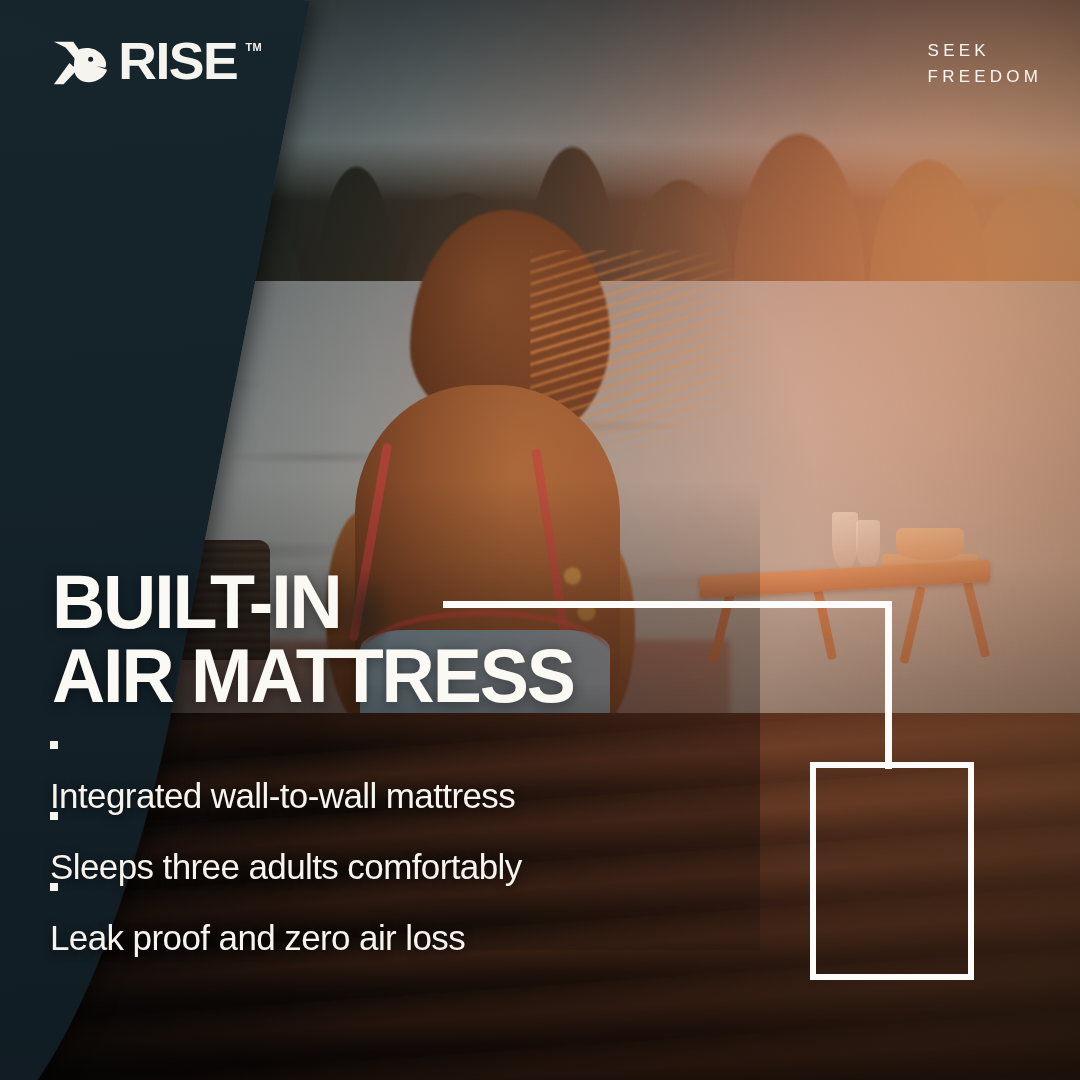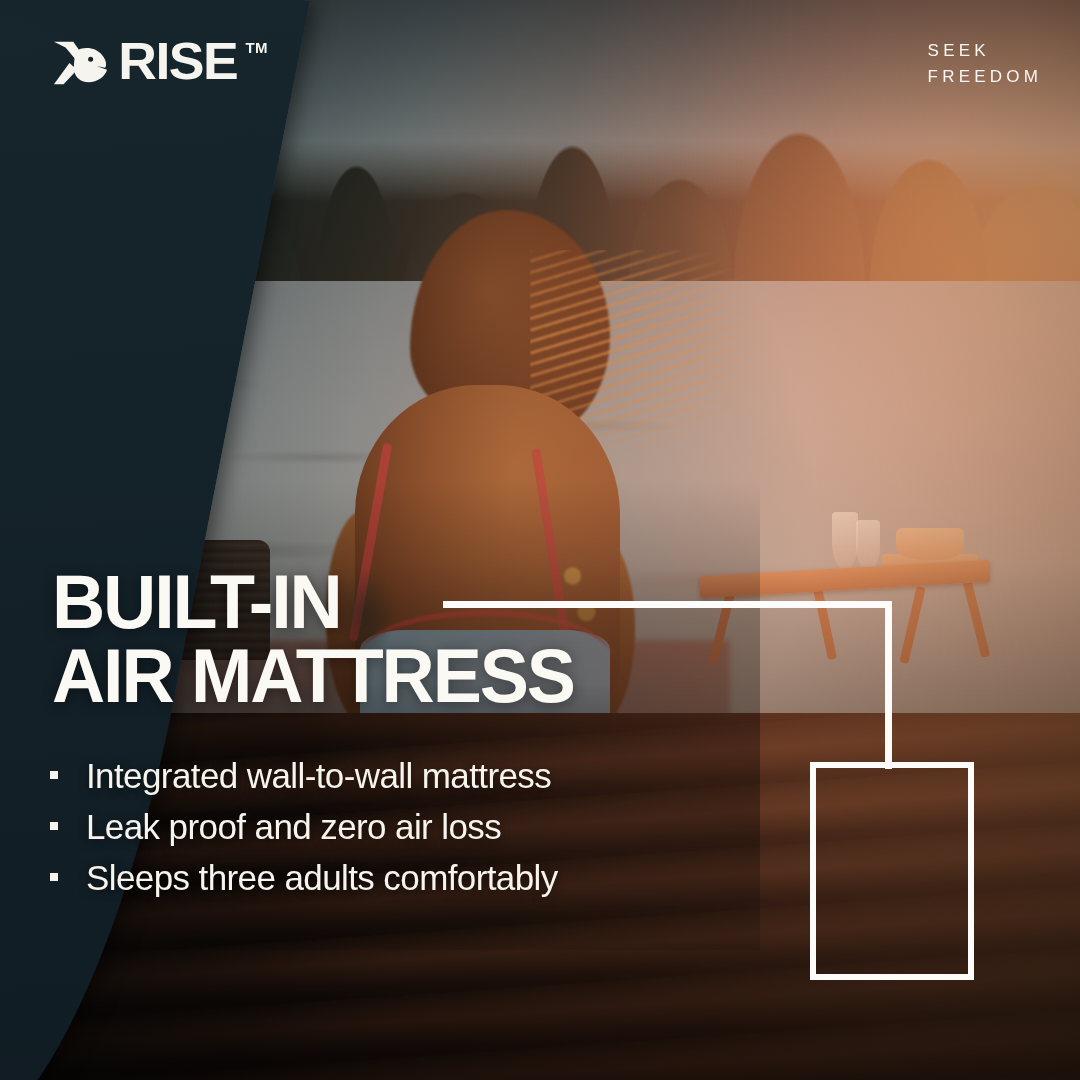--- a/index.html
+++ b/index.html
@@ -234,21 +234,21 @@
   .logo-wrap{
     position:absolute;left:52px;top:36px;display:flex;align-items:flex-start;gap:10px;
   }
   .logo-mark{width:58px;height:56px;display:block;}
   .logo-text{
     color:#f6f4ef;font-weight:900;font-size:52px;line-height:50px;
     letter-spacing:-1.5px;font-family:"Liberation Sans",sans-serif;
     transform:scaleX(1.03);
   }
   .logo-tm{
-    color:#f6f4ef;font-size:15px;font-weight:700;line-height:15px;
+    color:#f6f4ef;font-size:11px;font-weight:700;line-height:15px;
     margin-top:4px;letter-spacing:.5px;
   }
   .tagline{
     position:absolute;right:38px;top:38px;
     color:#fbf6ef;font-size:17px;font-weight:400;line-height:26px;
     letter-spacing:4.2px;
   }
 
   
   .callout{position:absolute;left:0;top:0;width:1080px;height:1080px;pointer-events:none;}
@@ -285,21 +285,21 @@
     list-style:none;margin:0;padding:0;
   }
   .bullets li{
     color:#f7f4ee;
     font-size:35px;
     line-height:51px;
     font-weight:400;
     letter-spacing:-.6px;
     white-space:nowrap;
     text-shadow:0 2px 10px rgba(0,0,0,.55);
-    display:flex;align-items:baseline;gap:28px;
+    display:flex;align-items:baseline;gap:12px;flex-direction:column;
   }
   .bullets li .bullet-dot{
     display:inline-block;width:8px;height:8px;background:#f7f4ee;
     flex:0 0 auto;position:relative;top:-9px;
   }
 </style>
 </head>
 <body>
 
 <div id="ad">
@@ -384,21 +384,21 @@
     <span>AIR MATTRESS</span>
   </div>
 
   <ul class="bullets">
     <li>
       <span class="bullet-dot"></span>
       <span>Integrated wall-to-wall mattress</span>
     </li>
     <li>
       <span class="bullet-dot"></span>
-      <span>Leak proof and zero air loss</span>
+      <span>Sleeps three adults comfortably</span>
     </li>
     <li>
       <span class="bullet-dot"></span>
-      <span>Sleeps three adults comfortably</span>
+      <span>Leak proof and zero air loss</span>
     </li>
   </ul>
 
 </div>
 
 </body></html>

